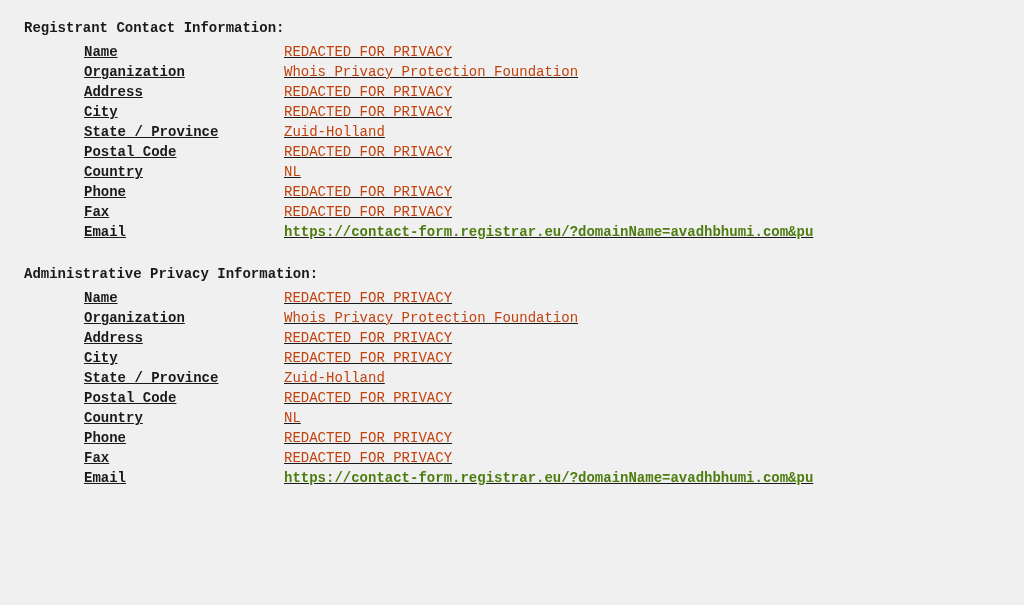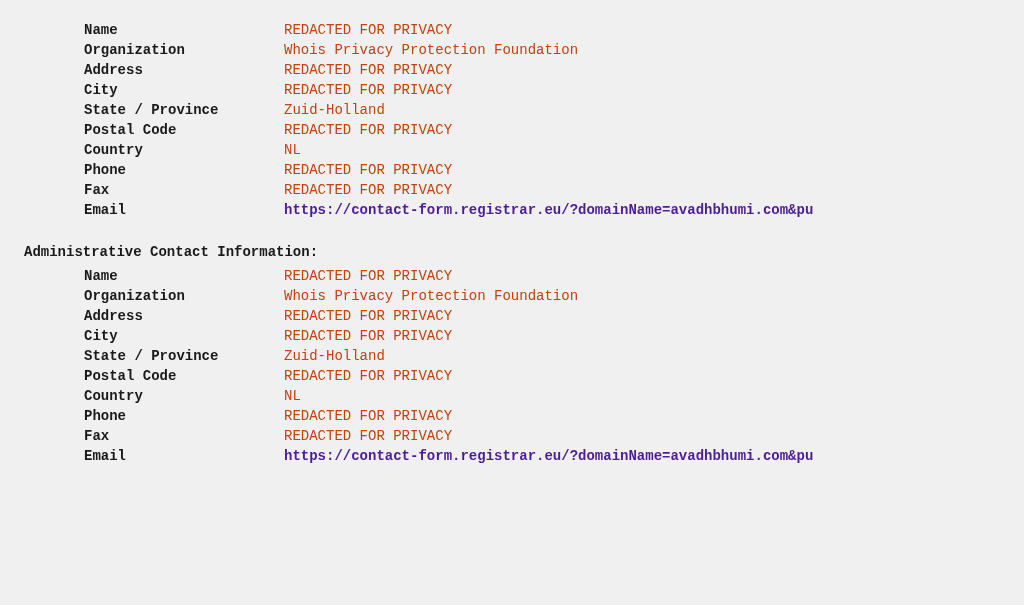--- a/index.html
+++ b/index.html
@@ -24,41 +24,43 @@
     .contact-section {
       margin-bottom: 24px;
     }
     .contact-table {
       margin-left: 60px;
       width: calc(100% - 60px);
     }
     .contact-row {
       display: flex;
       padding: 2px 0;
+      text-decoration: underline;
     }
     .field-label {
       min-width: 200px;
       font-weight: bold;
       font-size: 14px;
     }
     .field-value {
       font-size: 14px;
       color: #c2410c;
     }
     .field-value.link {
       font-weight: bold;
-      color: #4c1d95;
+      color: #4d7c0f;
     }
   </style>
 </head>
 <body>
 
 <div>
 
   <div class="contact-section">
+    <div class="section-title">Registrant Contact Information:</div>
     <div class="contact-table" id="registrant-rows">
         <div class="contact-row">
           <span class="field-label">Name</span>
           <span class="field-value">REDACTED FOR PRIVACY</span>
         </div>
         <div class="contact-row">
           <span class="field-label">Organization</span>
           <span class="field-value">Whois Privacy Protection Foundation</span>
         </div>
         <div class="contact-row">
@@ -90,21 +92,21 @@
           <span class="field-value">REDACTED FOR PRIVACY</span>
         </div>
         <div class="contact-row">
           <span class="field-label">Email</span>
           <span class="field-value link">https://contact-form.registrar.eu/?domainName=avadhbhumi.com&amp;pu</span>
         </div>
       </div>
   </div>
 
   <div class="contact-section">
-    <div class="section-title">Administrative Contact Information:</div>
+    <div class="section-title">Administrative Privacy Information:</div>
     <div class="contact-table" id="administrative-rows">
         <div class="contact-row">
           <span class="field-label">Name</span>
           <span class="field-value">REDACTED FOR PRIVACY</span>
         </div>
         <div class="contact-row">
           <span class="field-label">Organization</span>
           <span class="field-value">Whois Privacy Protection Foundation</span>
         </div>
         <div class="contact-row">

